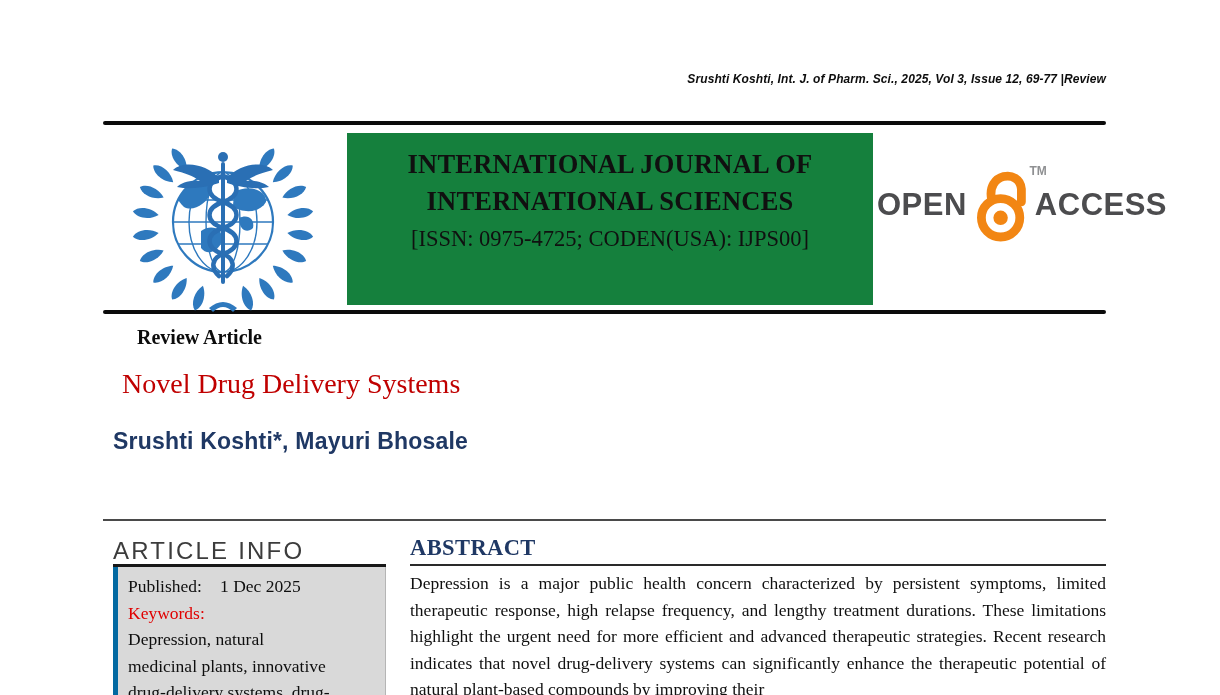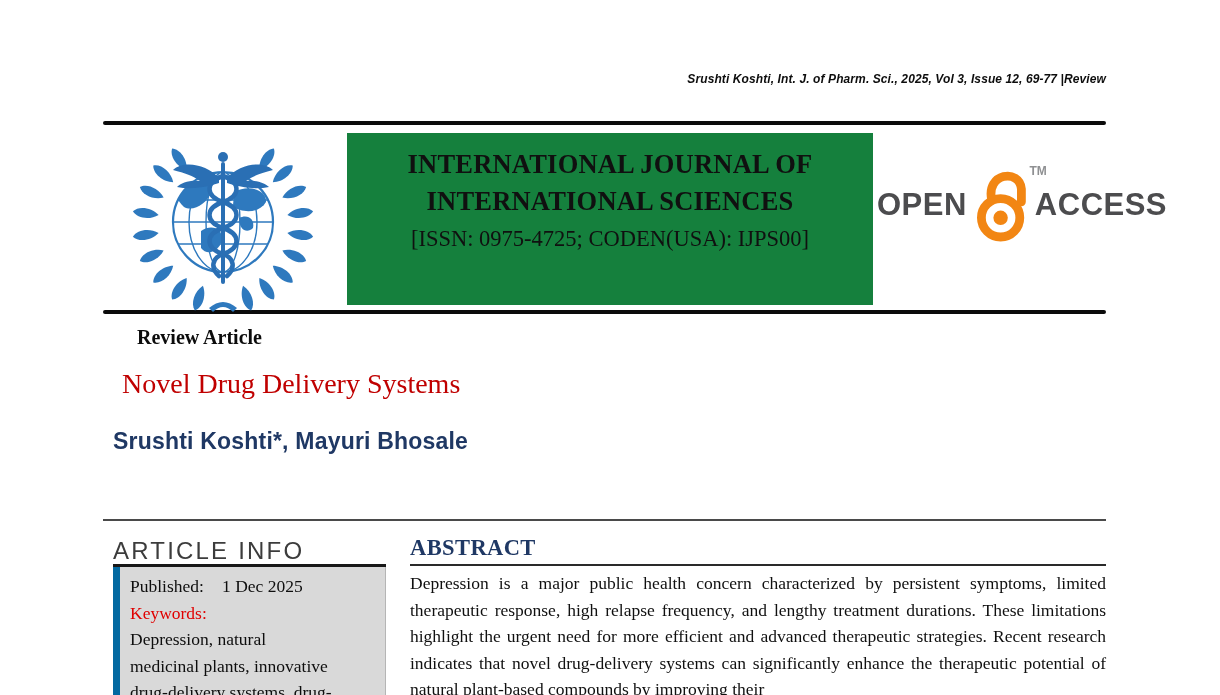--- a/index.html
+++ b/index.html
@@ -45,21 +45,21 @@
   }
   .article-affiliation { position:absolute; left:113px; top:482px; font-size:19.5px; font-style:italic; color:#141414; }
 
   .info-heading {
     position:absolute; left:113px; top:537px; font-family:"Liberation Sans", sans-serif;
     font-size:24px; font-weight:400; color:#3c3c3c; letter-spacing:2.2px;
   }
   .info-rule { position:absolute; left:113px; top:564px; width:273px; height:2.5px; background:#181818; }
   .info-box {
     position:absolute; left:113px; top:567px; width:273px; height:128px; background:#d9d9d9;
-    border-left:7px solid #0369a1; border-right:1px solid #b5b5b5;
+    border-left:5px solid #0369a1; border-right:1px solid #b5b5b5;
     padding:6px 10px 0 10px; font-size:17.5px; line-height:26.5px; color:#0e0e0e;
   }
   .pub-label { display:inline-block; width:92px; }
   .kw-label { }
   .kw-lines { white-space:pre-line; }
 
   .abs-heading {
     position:absolute; left:410px; top:535px; font-size:22.5px; font-weight:bold;
     letter-spacing:0.4px;
   }

